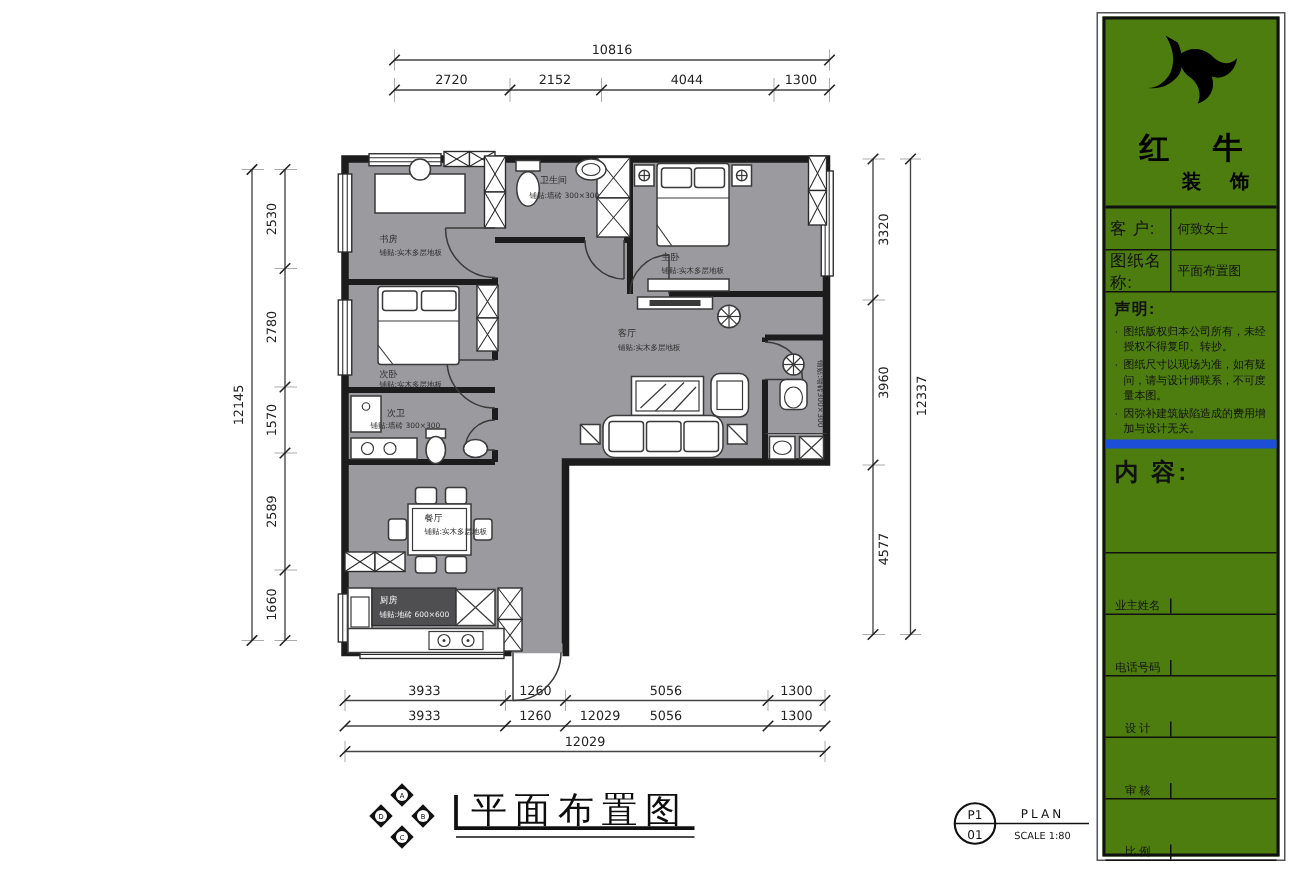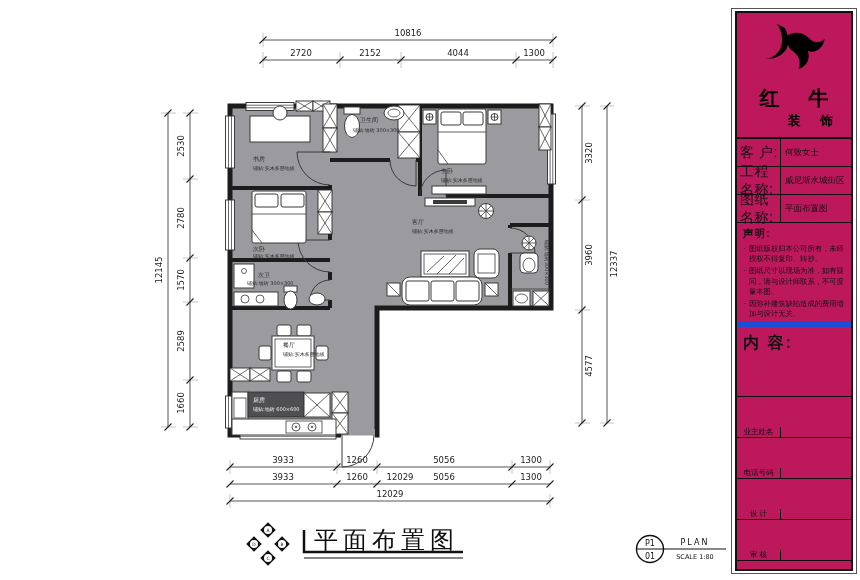--- a/index.html
+++ b/index.html
@@ -19,31 +19,31 @@
   .rname{font-size:6px;fill:#2d2d2d;}
   .rnote{font-size:5px;fill:#2d2d2d;}
   .rlight{fill:#f2f2f2;}
   .ptitle{font-family:"Liberation Serif",serif;font-size:24px;fill:#0d0d0d;letter-spacing:5px;}
   .sheetref{font-size:8px;fill:#111;}
   .sheetsmall{font-size:6.5px;fill:#111;}
 
   
   .tb-outer{position:absolute;left:731px;top:8px;width:126px;height:566px;border:1px solid #555;box-sizing:border-box;}
   .tb{position:absolute;left:735px;top:11px;width:118px;height:560px;border:2px solid #111;
-      box-sizing:border-box;display:flex;flex-direction:column;background:#be185d;}
+      box-sizing:border-box;display:flex;flex-direction:column;background:#4d7c0f;}
   .tb *{box-sizing:border-box;}
   .tb-logo{height:126px;border-bottom:2px solid #111;position:relative;flex:none;}
   .tb-logo svg{position:absolute;left:26px;top:4px;}
   .brand1{position:absolute;left:0;top:72px;width:100%;text-align:center;
           font-family:"Liberation Serif",serif;font-weight:bold;font-size:20px;letter-spacing:12px;color:#000;text-indent:12px;}
   .brand2{position:absolute;right:10px;top:99px;font-family:"Liberation Serif",serif;
           font-weight:bold;font-size:13px;letter-spacing:8px;color:#000;text-align:right;}
   .tb-row{height:28px;border-bottom:1px solid #111;display:flex;flex:none;}
   .tb-row .lab{width:44px;border-right:1px solid #111;display:flex;align-items:center;
-               padding-left:3px;font-size:14px;color:#111;letter-spacing:0.5px;}
+               padding-left:3px;font-size:11px;color:#111;letter-spacing:0.5px;}
   .tb-row .val{flex:1;display:flex;align-items:center;padding-left:4px;font-size:8.5px;color:#111;}
   .tb-statement{height:104px;border-bottom:6px solid #1d4ed8;padding:4px 5px 0 6px;flex:none;}
   .stmt-head{font-size:10.5px;font-weight:bold;color:#111;margin-bottom:3px;letter-spacing:1px;}
   .stmt-item{font-size:7.3px;line-height:1.4;color:#111;margin-bottom:2px;position:relative;padding-left:6px;}
   .stmt-item::before{content:"·";position:absolute;left:0;top:0;}
   .tb-content{height:70px;border-bottom:1px solid #111;padding:6px 6px;flex:none;}
   .content-head{font-size:16px;font-weight:bold;color:#111;letter-spacing:2px;}
   .tb-sign{flex:1;display:flex;flex-direction:column;}
   .sign-row{flex:1;display:flex;border-bottom:1px solid #111;}
   .sign-row:last-child{border-bottom:none;}
@@ -448,24 +448,20 @@
       <path d="M40 26 C52 16 68 18 78 28 C88 38 98 38 106 30 C104 46 90 56 77 51 C82 64 75 78 61 82 C66 71 62 58 51 51 C43 45 39 35 40 26 Z" fill="#000"></path>
     </svg>
     <div class="brand1">红 牛</div>
     <div class="brand2">装 饰</div>
   </div>
   <div class="tb-row">
     <div class="lab">客  户:</div>
     <div class="val">何致女士</div>
   </div>
   <div class="tb-row">
-    <div class="lab">工程名称:</div>
-    <div class="val">威尼斯水城街区</div>
-  </div>
-  <div class="tb-row">
     <div class="lab">图纸名称:</div>
     <div class="val">平面布置图</div>
   </div>
   <div class="tb-statement">
     <div class="stmt-head">声明:</div>
     <div class="stmt-item">图纸版权归本公司所有，未经授权不得复印、转抄。</div>
     <div class="stmt-item">图纸尺寸以现场为准，如有疑问，请与设计师联系，不可度量本图。</div>
     <div class="stmt-item">因弥补建筑缺陷造成的费用增加与设计无关。</div>
   </div>
   <div class="tb-content">

